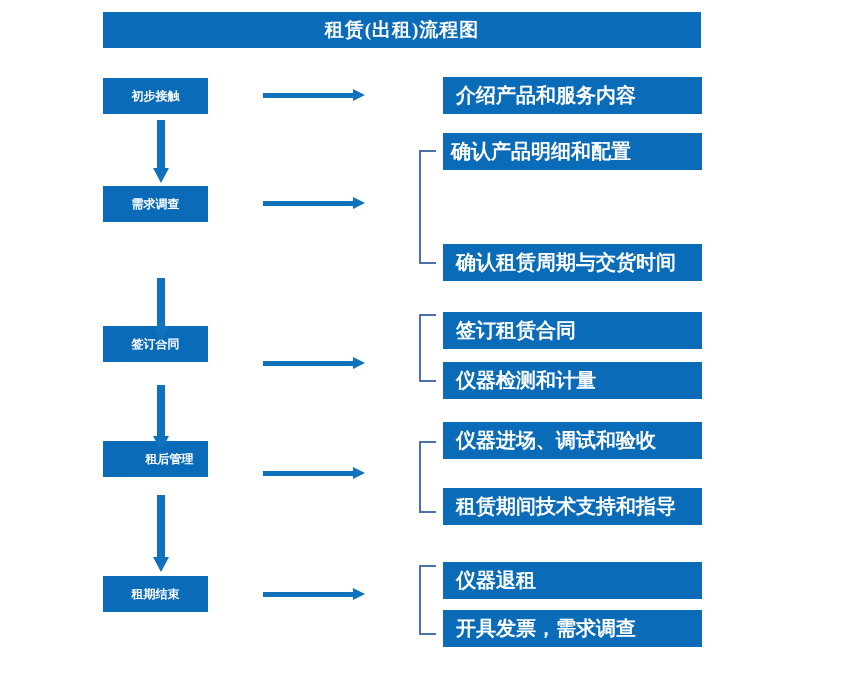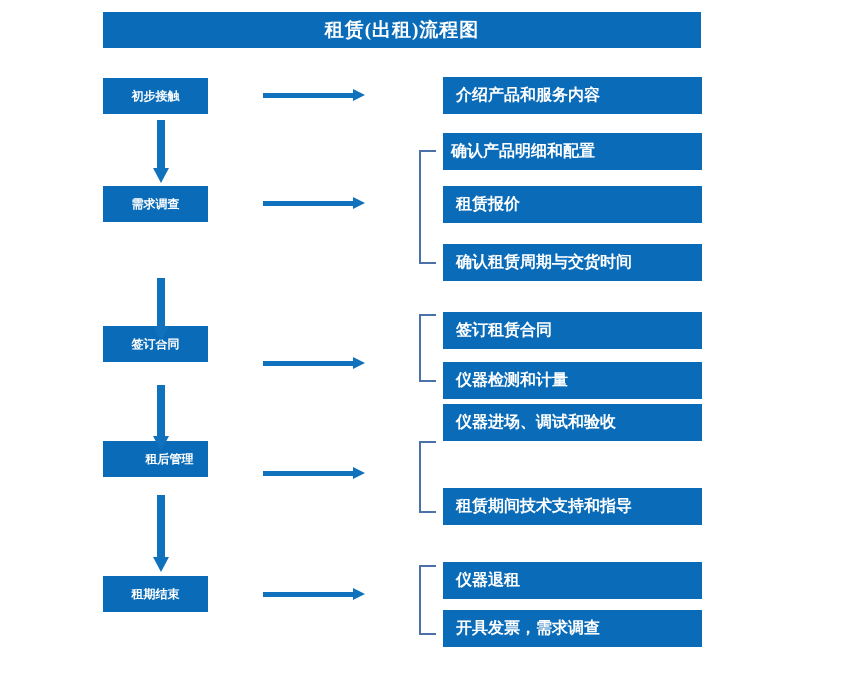--- a/index.html
+++ b/index.html
@@ -32,21 +32,21 @@
   }
   .stage-box{
     left:103px;width:105px;height:36px;
     justify-content:center;
     font-size:12px;
   }
   .detail-box{
     left:443px;width:259px;height:37px;
     justify-content:flex-start;
     padding-left:13px;
-    font-size:16px;
+    font-size:20px;
   }
 
   
   .h-arrow{
     position:absolute;
     left:263px;width:103px;height:12px;
   }
   .v-arrow{
     position:absolute;
     left:150px;width:22px;
@@ -132,22 +132,21 @@
     </svg>
   </div>
 
   <div class="bracket" style="top:150px;height:114px;"></div>
   <div class="bracket" style="top:314px;height:68px;"></div>
   <div class="bracket" style="top:441px;height:72px;"></div>
   <div class="bracket" style="top:565px;height:70px;"></div>
 
   <div class="box detail-box" style="top:77px;">介绍产品和服务内容</div>
   <div class="box detail-box" style="top:133px;padding-left:8px;">确认产品明细和配置</div>
-  <div class="box detail-box" style="top:186px;">租赁报价</div>
   <div class="box detail-box" style="top:244px;">确认租赁周期与交货时间</div>
   <div class="box detail-box" style="top:312px;">签订租赁合同</div>
   <div class="box detail-box" style="top:362px;">仪器检测和计量</div>
-  <div class="box detail-box" style="top:404px;">仪器进场、调试和验收</div>
+  <div class="box detail-box" style="top:422px;">仪器进场、调试和验收</div>
   <div class="box detail-box" style="top:488px;">租赁期间技术支持和指导</div>
   <div class="box detail-box" style="top:562px;">仪器退租</div>
   <div class="box detail-box" style="top:610px;">开具发票，需求调查</div>
 
 </div>
 
 </body></html>

